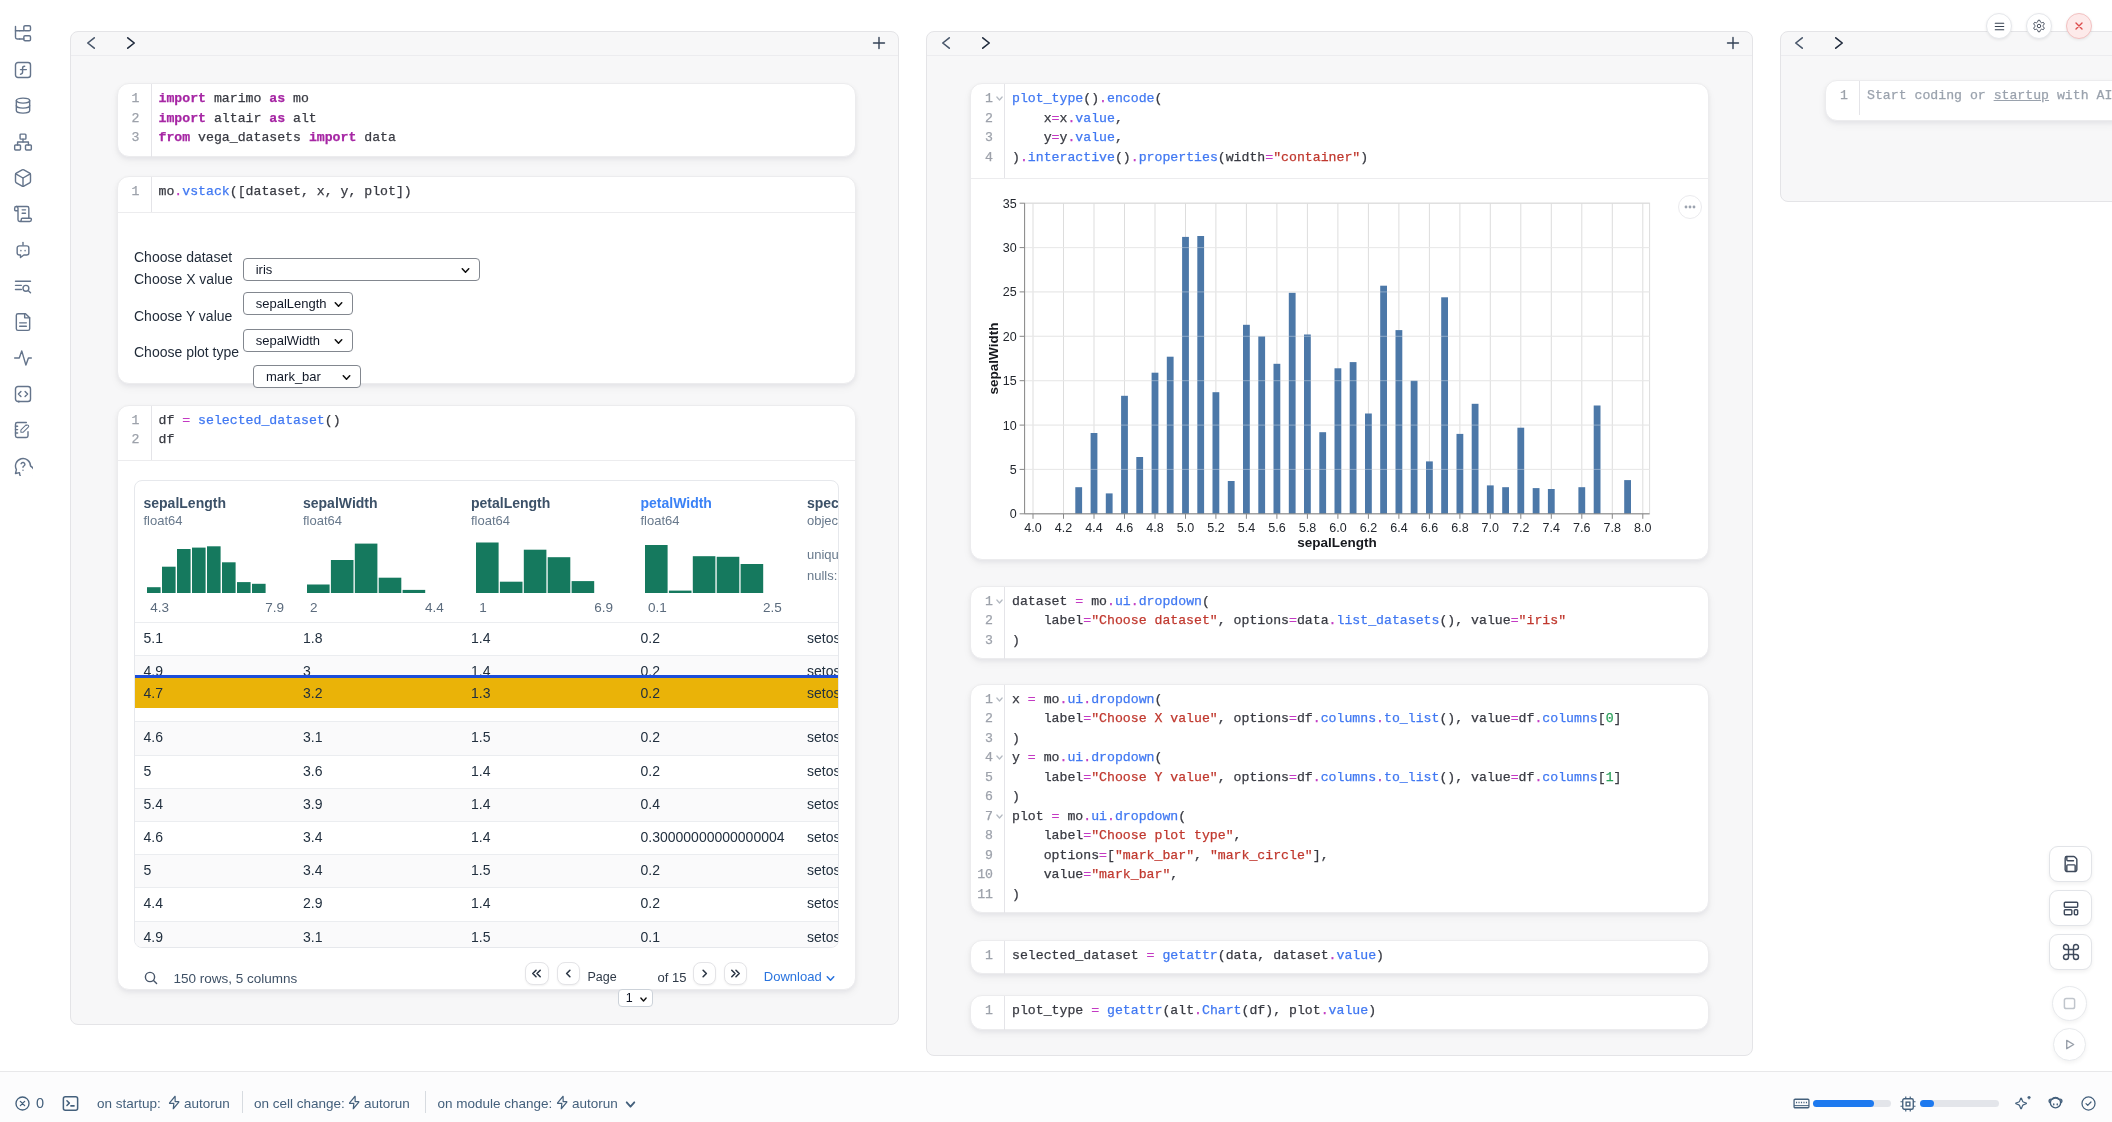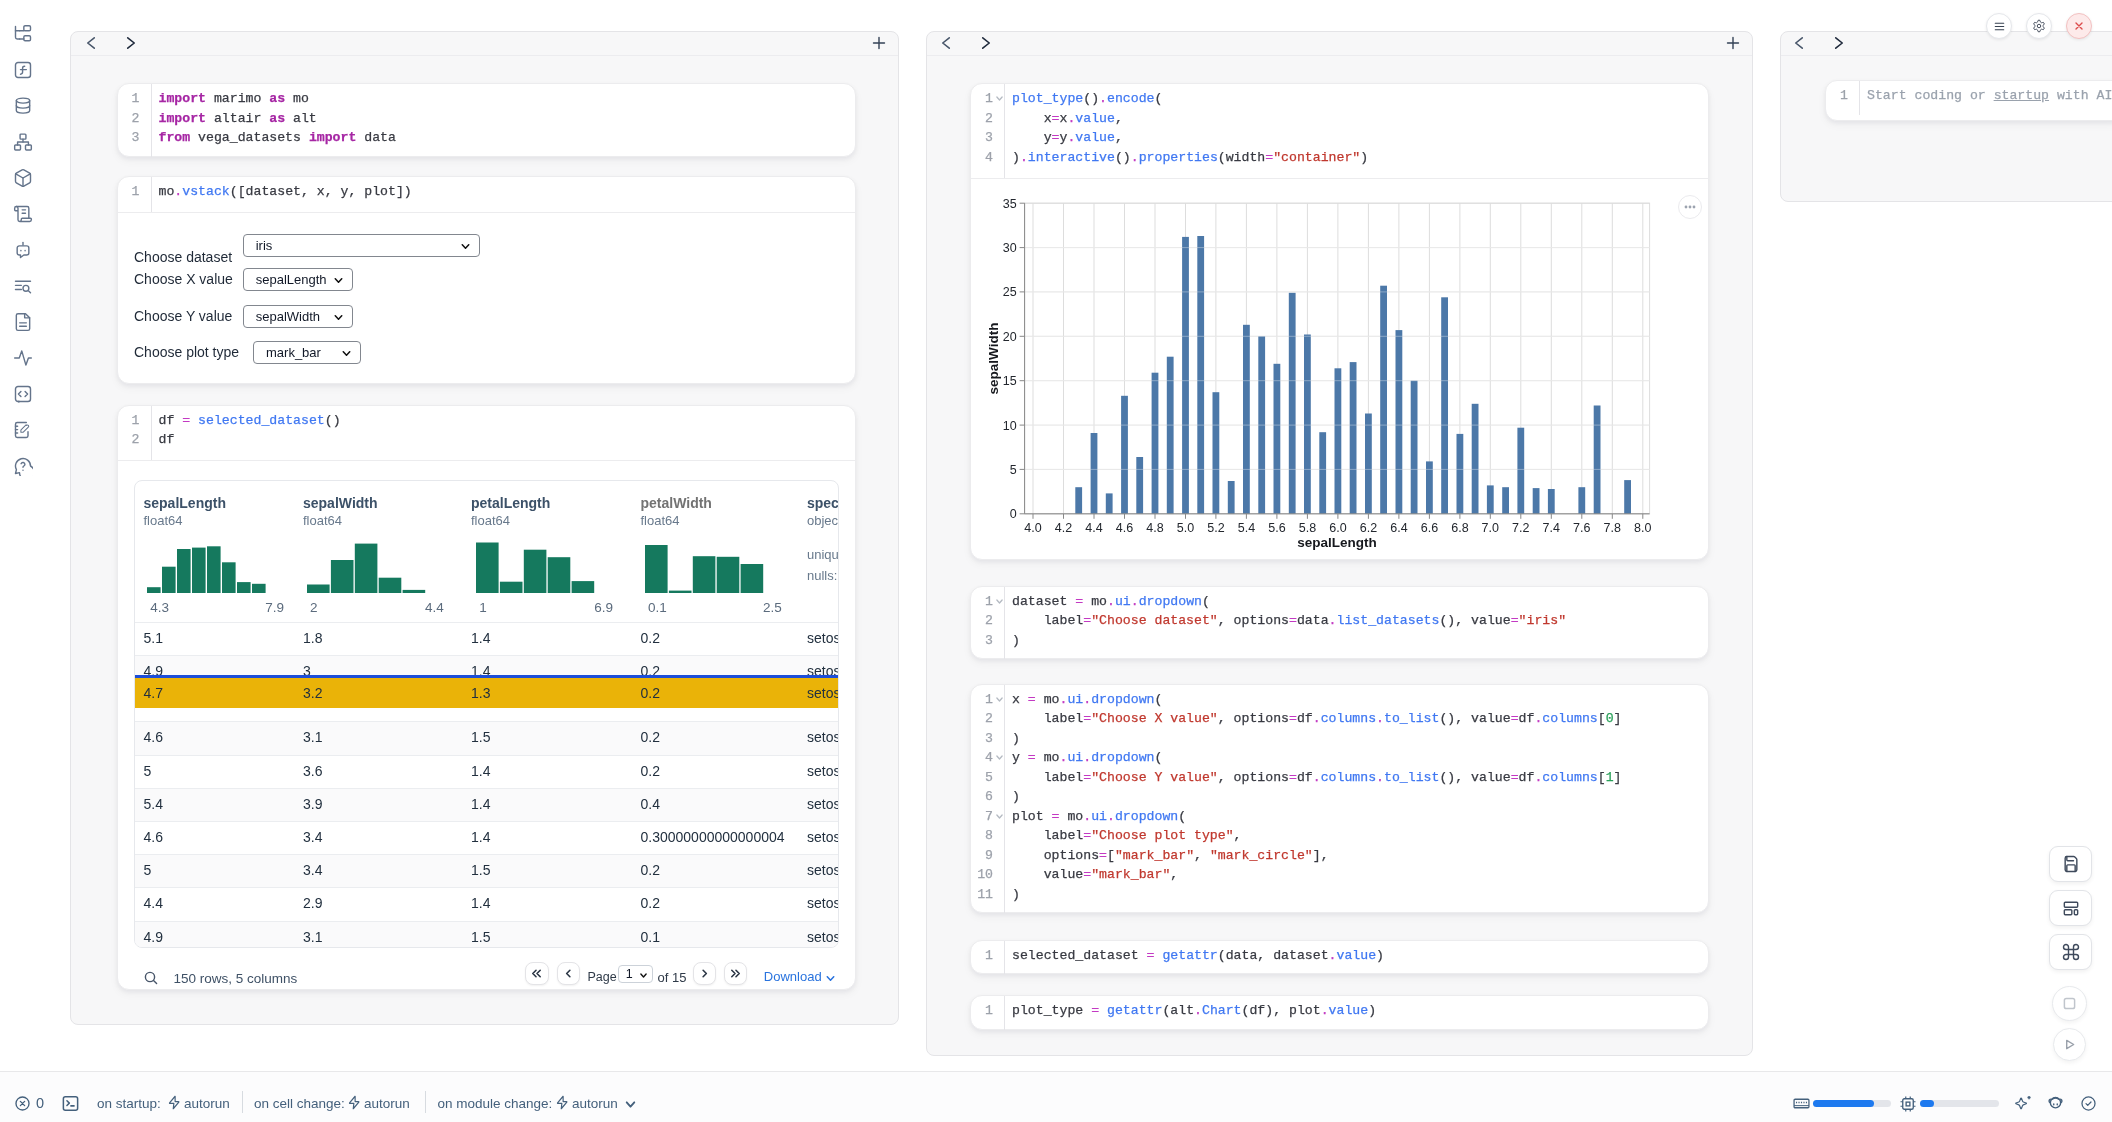--- a/index.html
+++ b/index.html
@@ -15,21 +15,21 @@
 .sep{width:1px;background:#e4e4e8;margin-left:11px;flex:none;}
 .cl{padding:5px 4px 9px 7px;white-space:pre;color:#383a42;}
 .k{color:#a626a4;font-weight:bold}
 .f{color:#4078f2}
 .o{color:#c33ac3}
 .s{color:#c0382e}
 .n{color:#2aa05a}
 svg{display:block}
 .lbl{font-size:14px;color:#1f2937}
 .selbox{position:absolute;background:#fff;border:1px solid #82878f;border-radius:4px;
-  font-size:13px;color:#111827;display:flex;align-items:center;height:23px;}
+  font-size:13px;color:#111827;display:flex;align-items:center;height:23px;margin-top:24px;}
 .btn{position:absolute;background:#fff;border:1px solid #e4e4e7;border-radius:6px;
   box-shadow:0 1px 2px rgba(0,0,0,.06);display:flex;align-items:center;justify-content:center;}
 .ico{stroke:#64748b;fill:none;stroke-width:1.7;stroke-linecap:round;stroke-linejoin:round}
 </style></head>
 <body>
 <svg class="abs" style="left:13px;top:24px" width="20" height="20" viewBox="0 0 24 24">
     <g class="ico">
       <path d="M3 3v13a2 2 0 0 0 2 2h3"></path>
       <path d="M3 8h5"></path>
       <rect x="13" y="2" width="8" height="6" rx="1.5"></rect>
@@ -180,21 +180,21 @@
       <div class="sep"></div>
       <div class="cl">df <span class="o">=</span> <span class="f">selected_dataset</span>()<br>df</div>
     </div>
     <div class="abs" style="left:16.5px;top:74.10000000000002px;width:704.5px;height:468.7px;background:#fff;border:1px solid #e6e8ec;border-radius:8px;overflow:hidden">
       <div class="abs" style="left:8.5px;top:14px;font-weight:bold;font-size:14px;color:#3c5168">sepalLength</div>
       <div class="abs" style="left:8.5px;top:32.5px;font-size:13px;color:#68798c">float64</div>
       <div class="abs" style="left:168px;top:14px;font-weight:bold;font-size:14px;color:#3c5168">sepalWidth</div>
       <div class="abs" style="left:168px;top:32.5px;font-size:13px;color:#68798c">float64</div>
       <div class="abs" style="left:336px;top:14px;font-weight:bold;font-size:14px;color:#3c5168">petalLength</div>
       <div class="abs" style="left:336px;top:32.5px;font-size:13px;color:#68798c">float64</div>
-      <div class="abs" style="left:505.5px;top:14px;font-weight:bold;font-size:14px;color:#737373">petalWidth</div>
+      <div class="abs" style="left:505.5px;top:14px;font-weight:bold;font-size:14px;color:#3b82f6">petalWidth</div>
       <div class="abs" style="left:505.5px;top:32.5px;font-size:13px;color:#68798c">float64</div>
       <div class="abs" style="left:672px;top:14px;font-weight:bold;font-size:14px;color:#3c5168">species</div>
       <div class="abs" style="left:672px;top:32.5px;font-size:13px;color:#68798c">object</div>
       <div class="abs" style="left:672px;top:63px;font-size:13px;color:#68798c;line-height:21px">unique:<br>nulls:</div>
       <svg class="abs" style="left:12.3px;top:61px" width="125" height="51" viewBox="0 0 125 51">
         <rect x="0.0" y="45.2" width="13.6" height="5.8" fill="#15795e"></rect>
         <rect x="15.0" y="24.7" width="13.6" height="26.3" fill="#15795e"></rect>
         <rect x="30.0" y="7.0" width="13.6" height="44.0" fill="#15795e"></rect>
         <rect x="45.0" y="5.6" width="13.6" height="45.4" fill="#15795e"></rect>
         <rect x="60.0" y="4.3" width="13.6" height="46.7" fill="#15795e"></rect>

